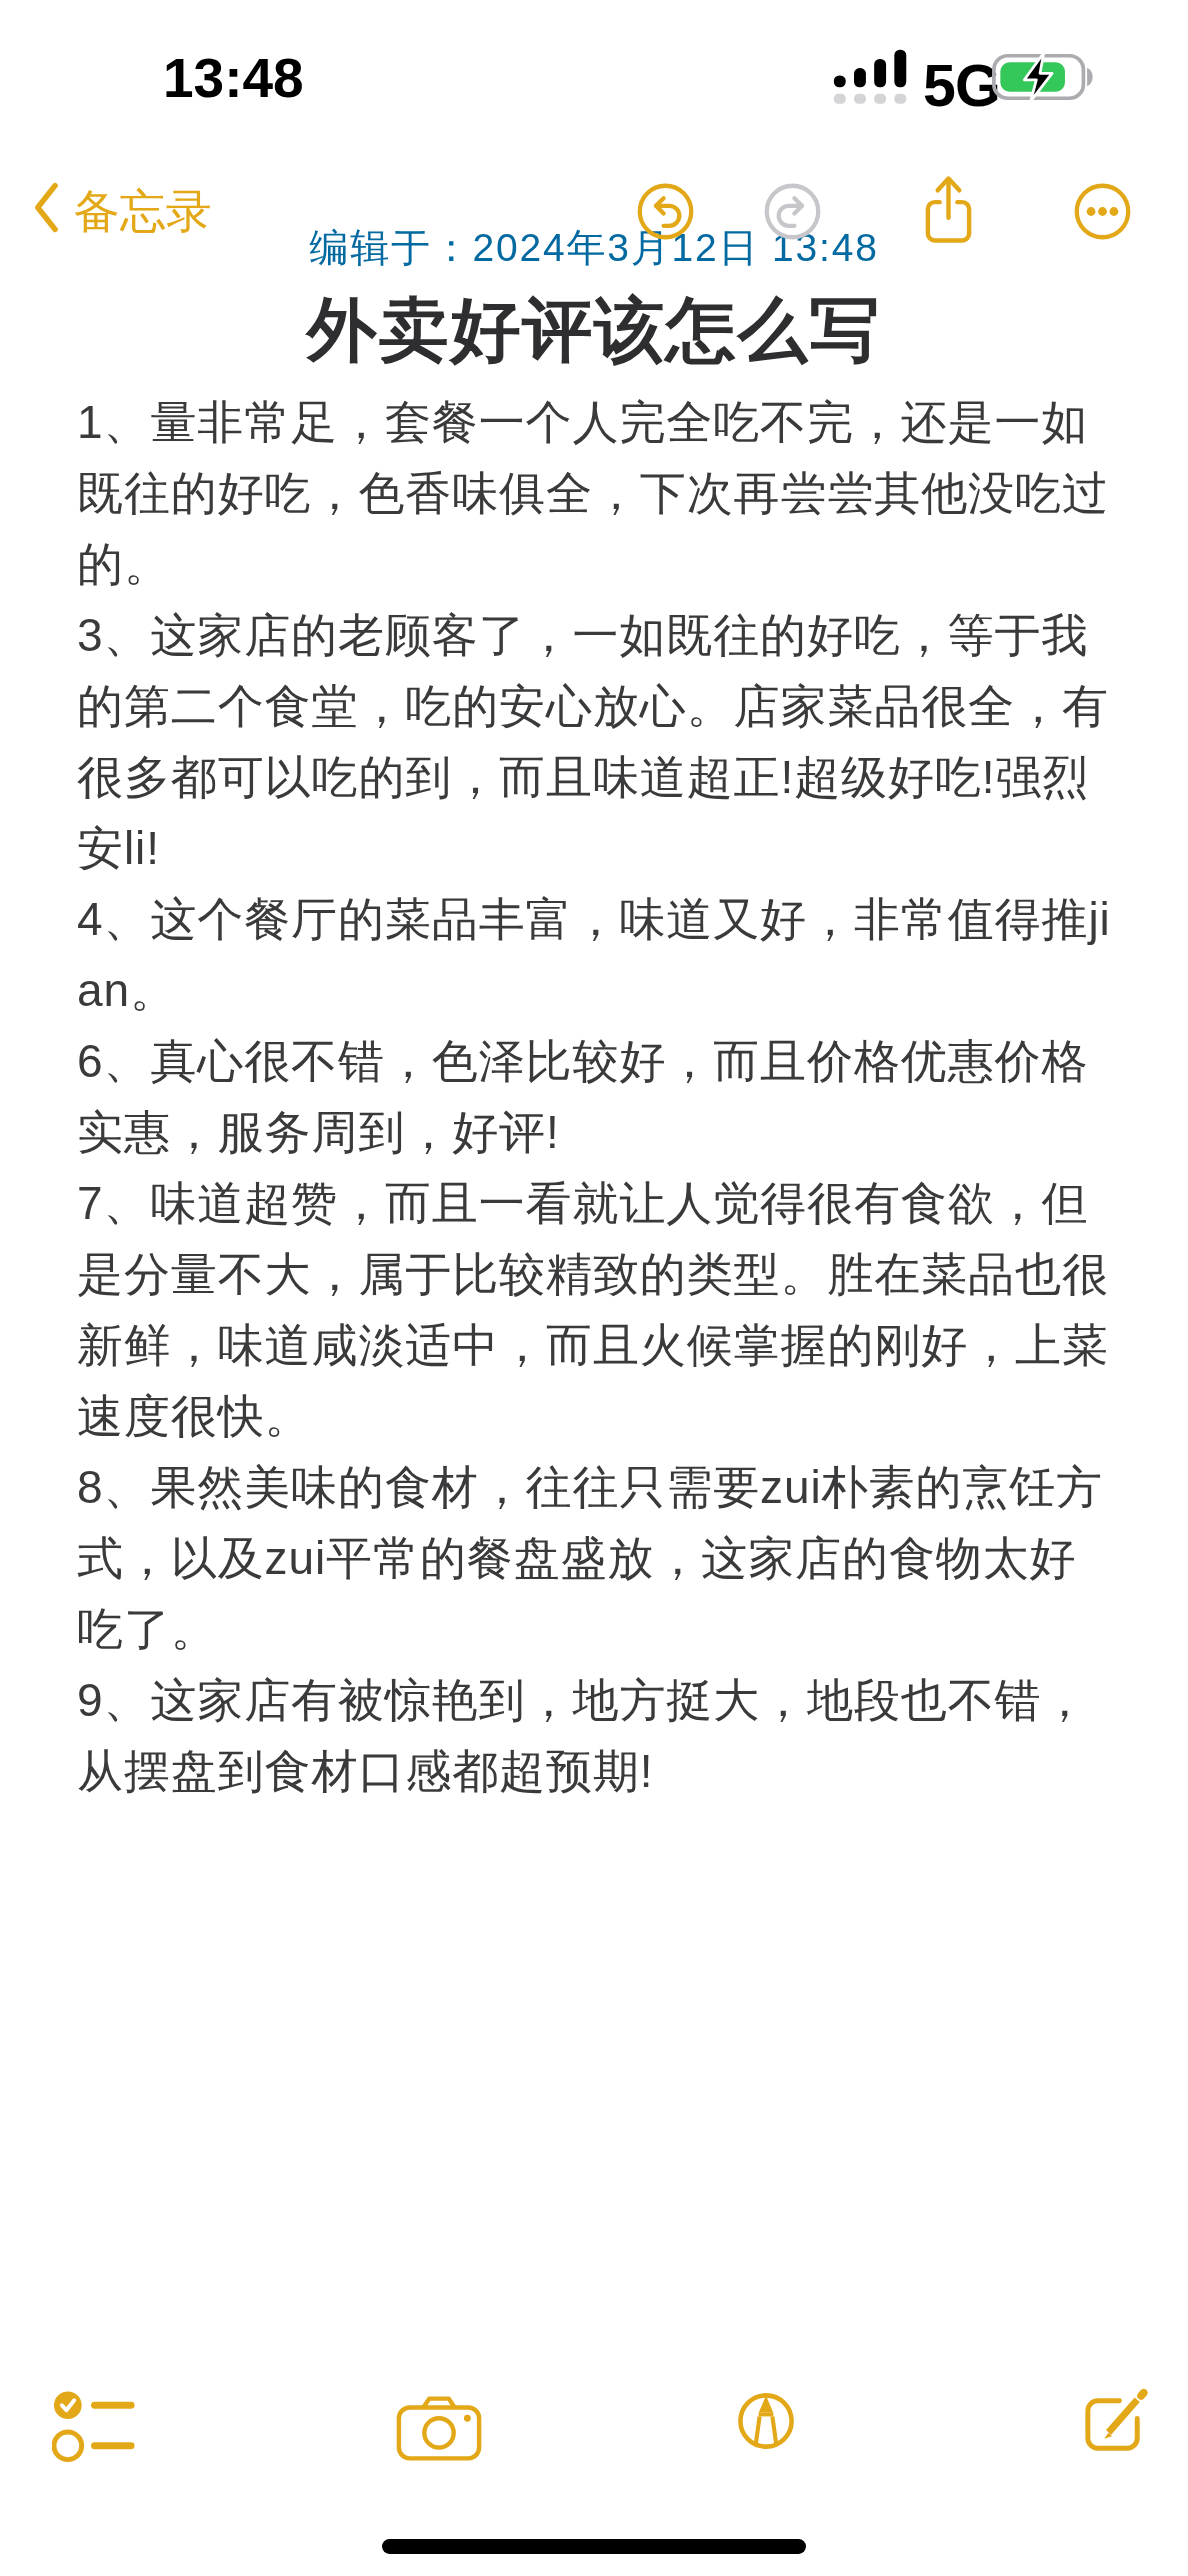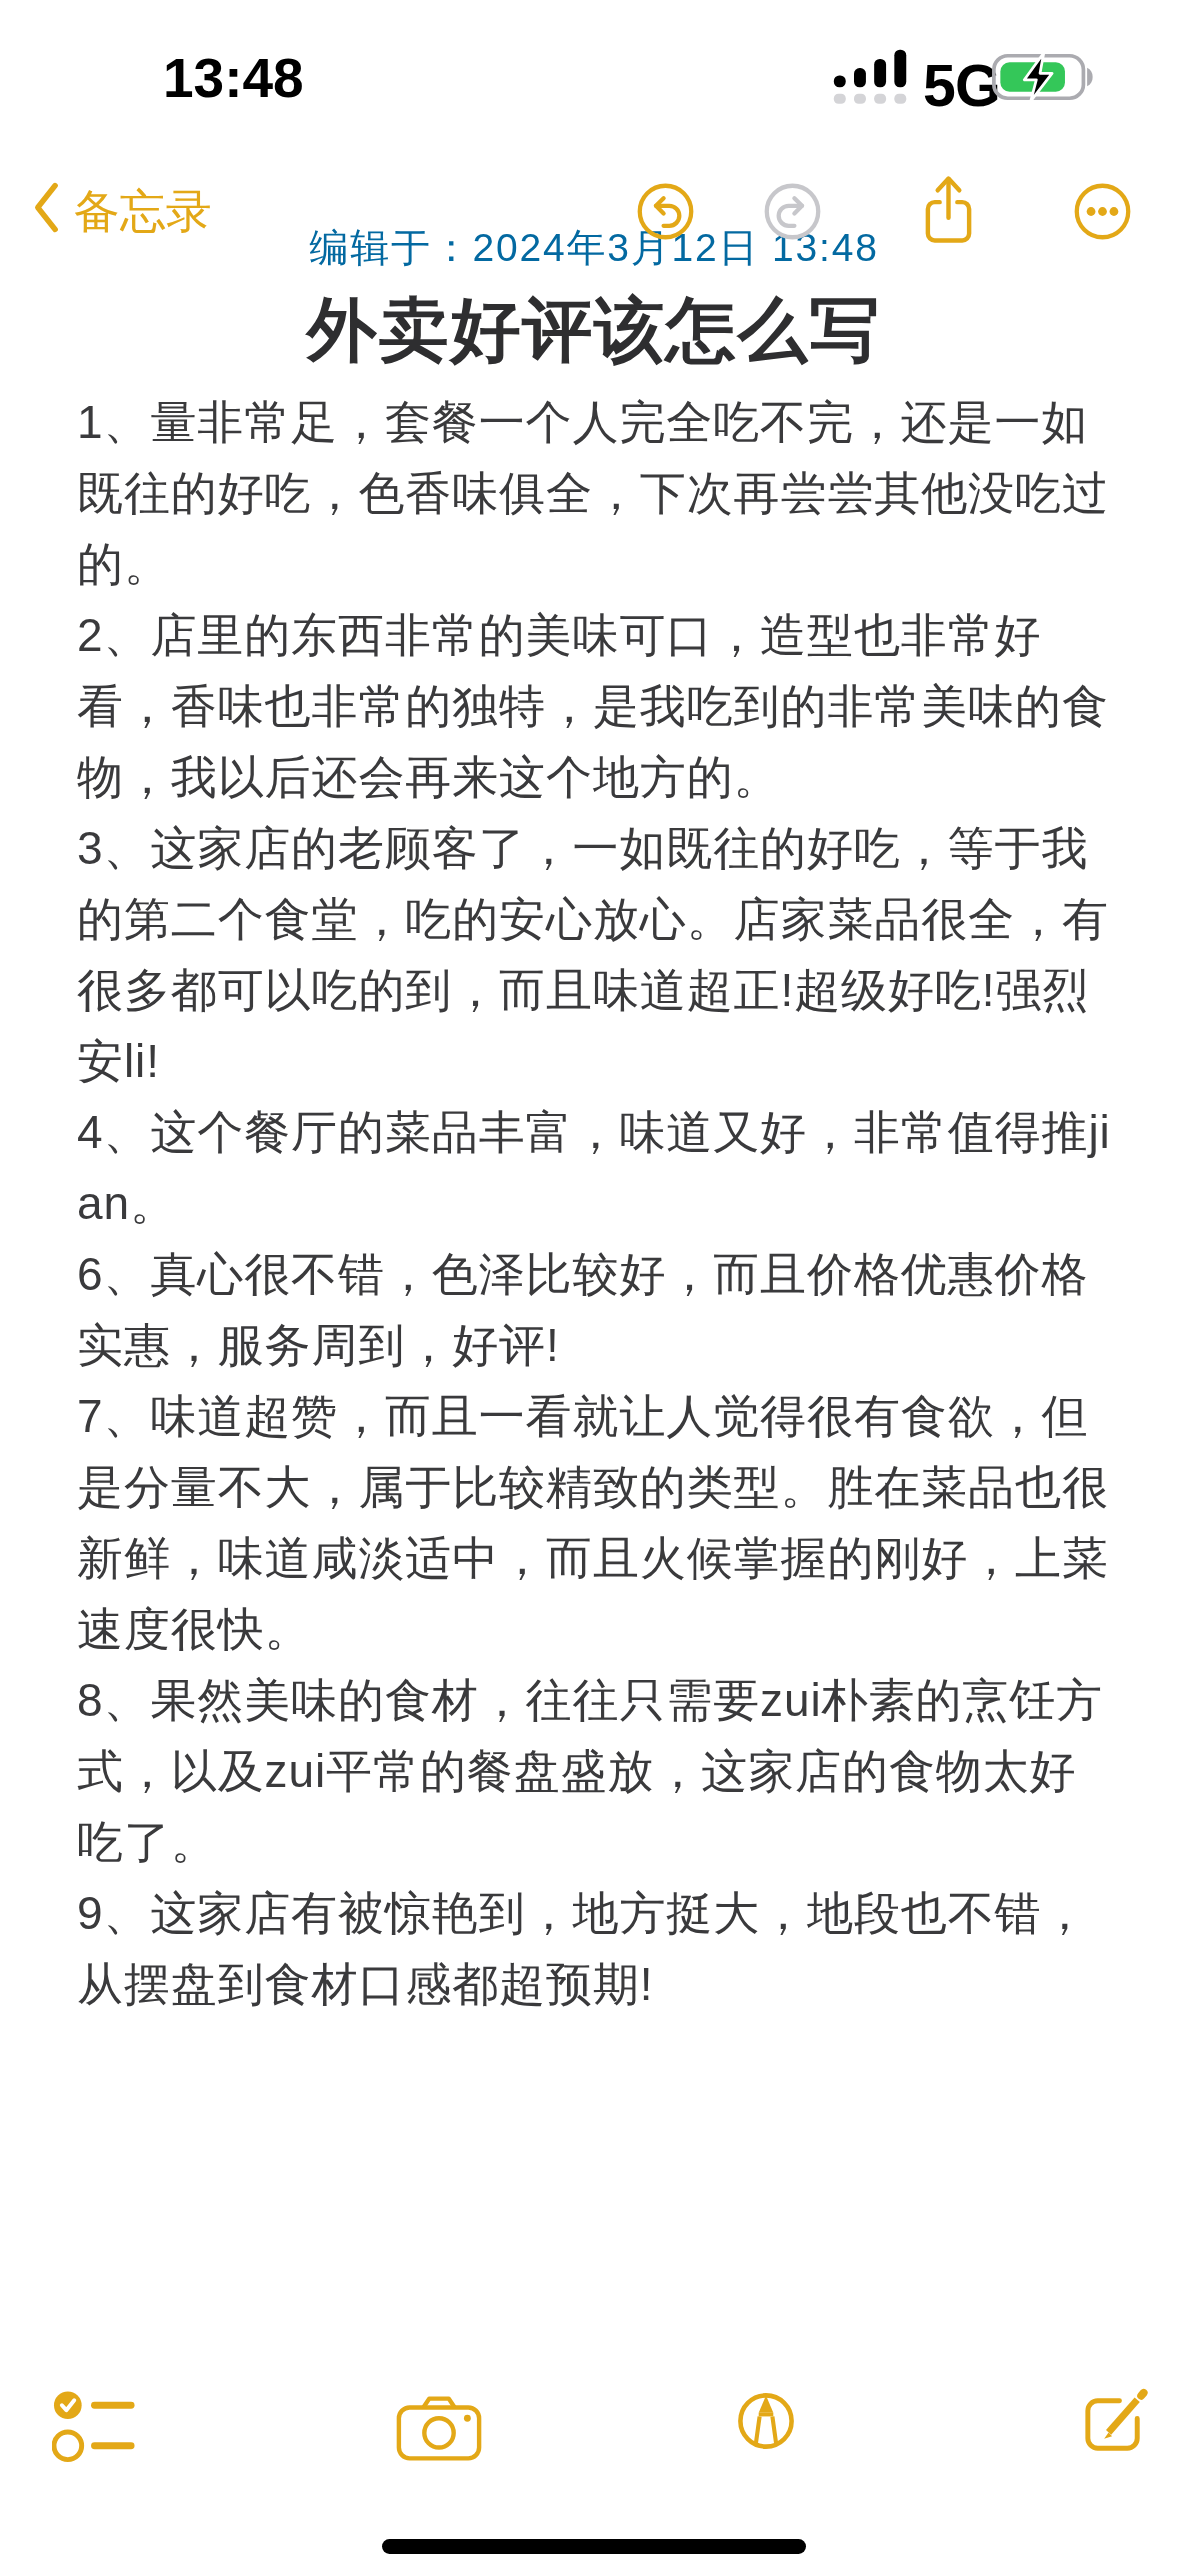--- a/index.html
+++ b/index.html
@@ -163,21 +163,20 @@
       <circle cx="44" cy="32" r="4.6" fill="currentColor"></circle>
     </svg>
   </span>
 </div>
 
 <h1 class="abs note-title">外卖好评该怎么写</h1>
 
 <div class="abs note-body">
 
 <p>1、量非常足，套餐一个人完全吃不完，还是一如既往的好吃，色香味俱全，下次再尝尝其他没吃过的。</p>
-    <p>2、店里的东西非常的美味可口，造型也非常好看，香味也非常的独特，是我吃到的非常美味的食物，我以后还会再来这个地方的。</p>
     <p>3、这家店的老顾客了，一如既往的好吃，等于我的第二个食堂，吃的安心放心。店家菜品很全，有很多都可以吃的到，而且味道超正!超级好吃!强烈安li!</p>
     <p>4、这个餐厅的菜品丰富，味道又好，非常值得推jian。</p>
     <p>6、真心很不错，色泽比较好，而且价格优惠价格实惠，服务周到，好评!</p>
     <p>7、味道超赞，而且一看就让人觉得很有食欲，但是分量不大，属于比较精致的类型。胜在菜品也很新鲜，味道咸淡适中，而且火候掌握的刚好，上菜速度很快。</p>
     <p>8、果然美味的食材，往往只需要zui朴素的烹饪方式，以及zui平常的餐盘盛放，这家店的食物太好吃了。</p>
     <p>9、这家店有被惊艳到，地方挺大，地段也不错，从摆盘到食材口感都超预期!</p>
   </div>
 
 <div class="abs tool-icon tool-checklist">
   <span>

